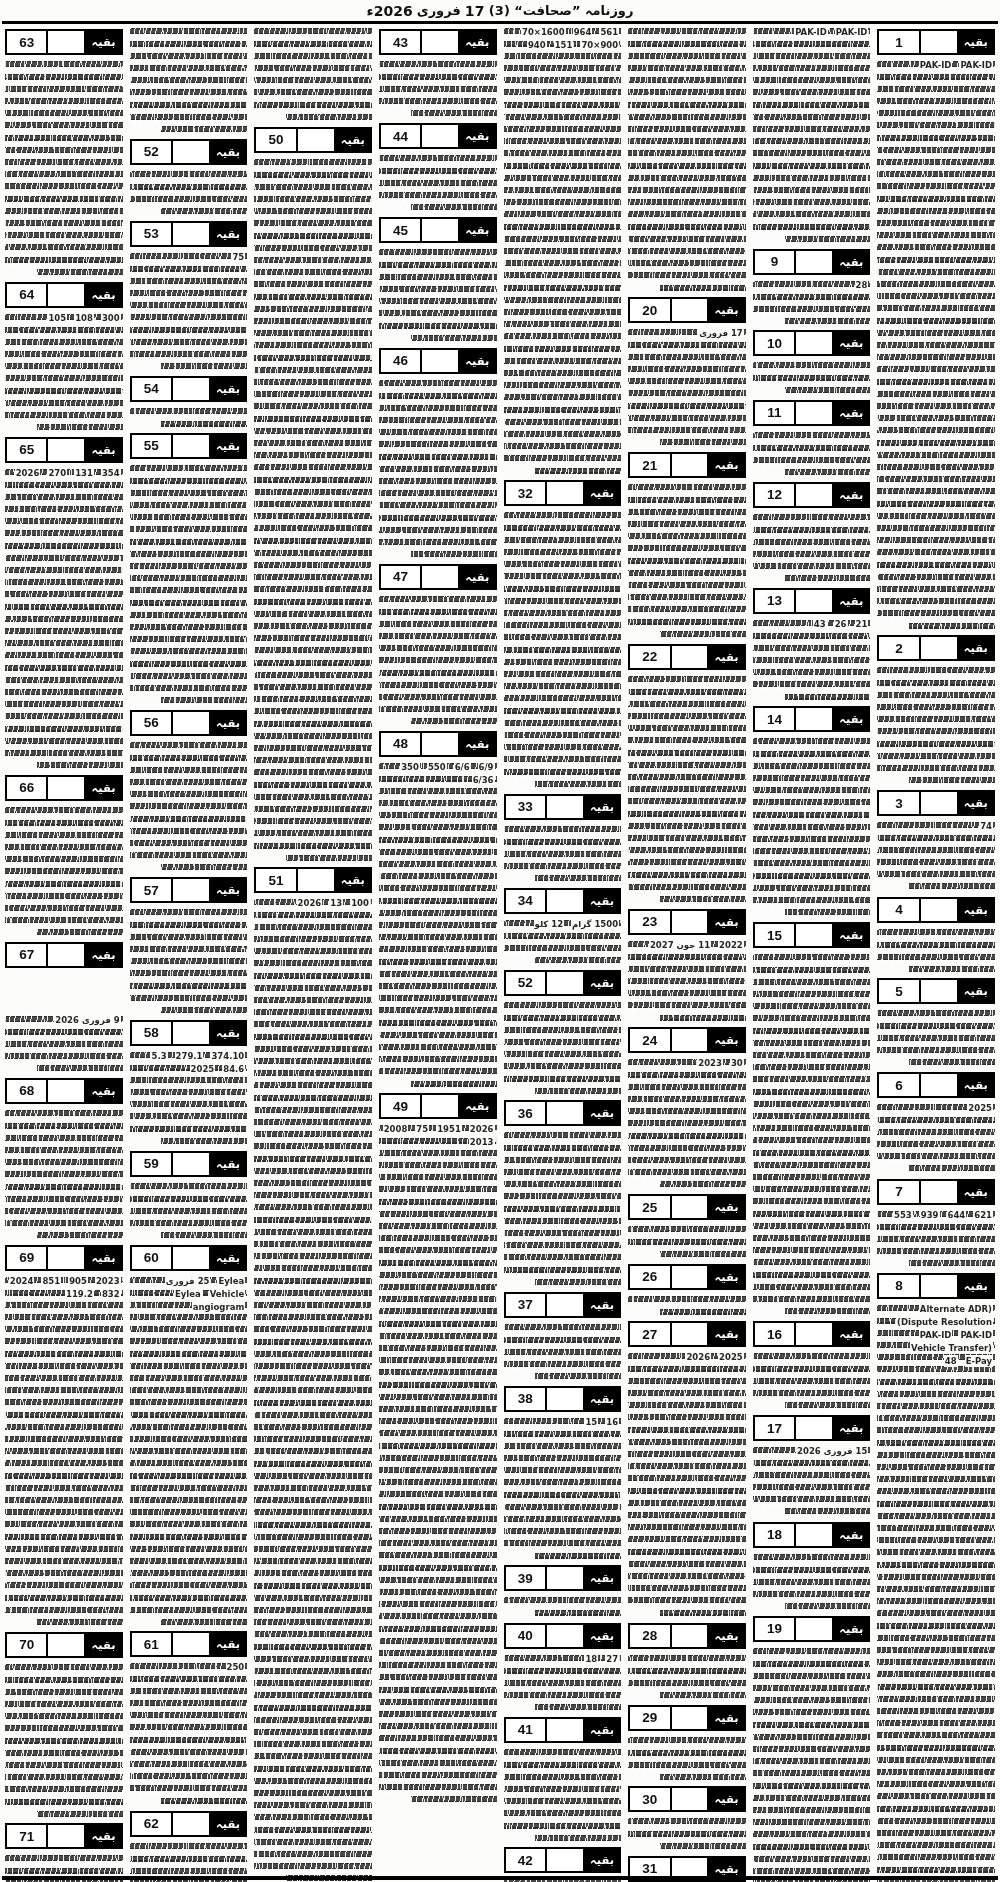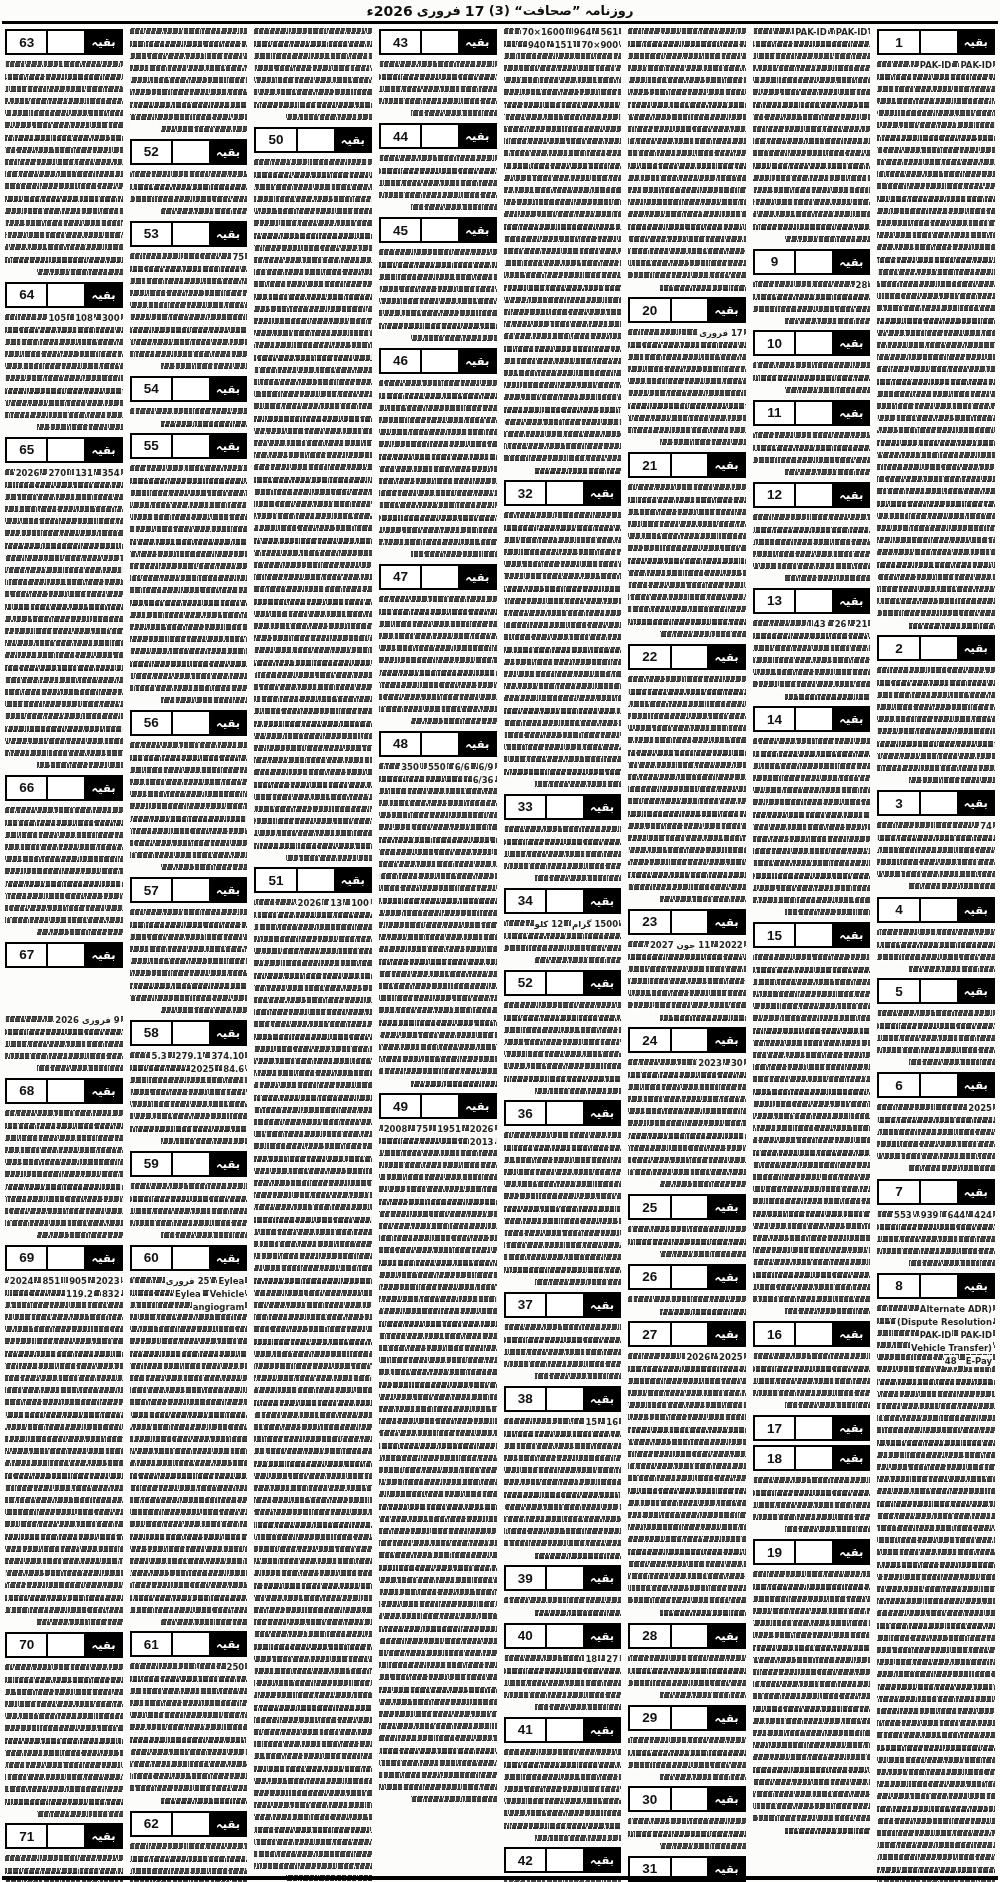--- a/index.html
+++ b/index.html
@@ -161,21 +161,21 @@
             <span class="token">2025</span>
           </div>
         </div>
         <div class="ihead">
           <div class="num">7</div>
           <div class="mid"></div>
           <div class="baq">بقیہ</div>
         </div>
         <div class="ptext" style="height: 61px;">
           <div class="tokens">
-            <span class="token">424</span>
+            <span class="token">621</span>
             <span class="token">644</span>
             <span class="token">939</span>
             <span class="token">553</span>
           </div>
         </div>
         <div class="ihead">
           <div class="num">8</div>
           <div class="mid"></div>
           <div class="baq">بقیہ</div>
         </div>
@@ -253,20 +253,25 @@
         <div class="ihead">
           <div class="num">16</div>
           <div class="mid"></div>
           <div class="baq">بقیہ</div>
         </div>
         <div class="ptext" style="height: 61px;"></div>
         <div class="ihead">
           <div class="num">17</div>
           <div class="mid"></div>
           <div class="baq">بقیہ</div>
+        </div>
+        <div class="ptext" style="height: 73.2px;">
+          <div class="tokens">
+            <span class="token">15 فروری 2026</span>
+          </div>
         </div>
         <div class="ihead">
           <div class="num">18</div>
           <div class="mid"></div>
           <div class="baq">بقیہ</div>
         </div>
         <div class="ptext" style="height: 61px;"></div>
         <div class="ihead">
           <div class="num">19</div>
           <div class="mid"></div>

